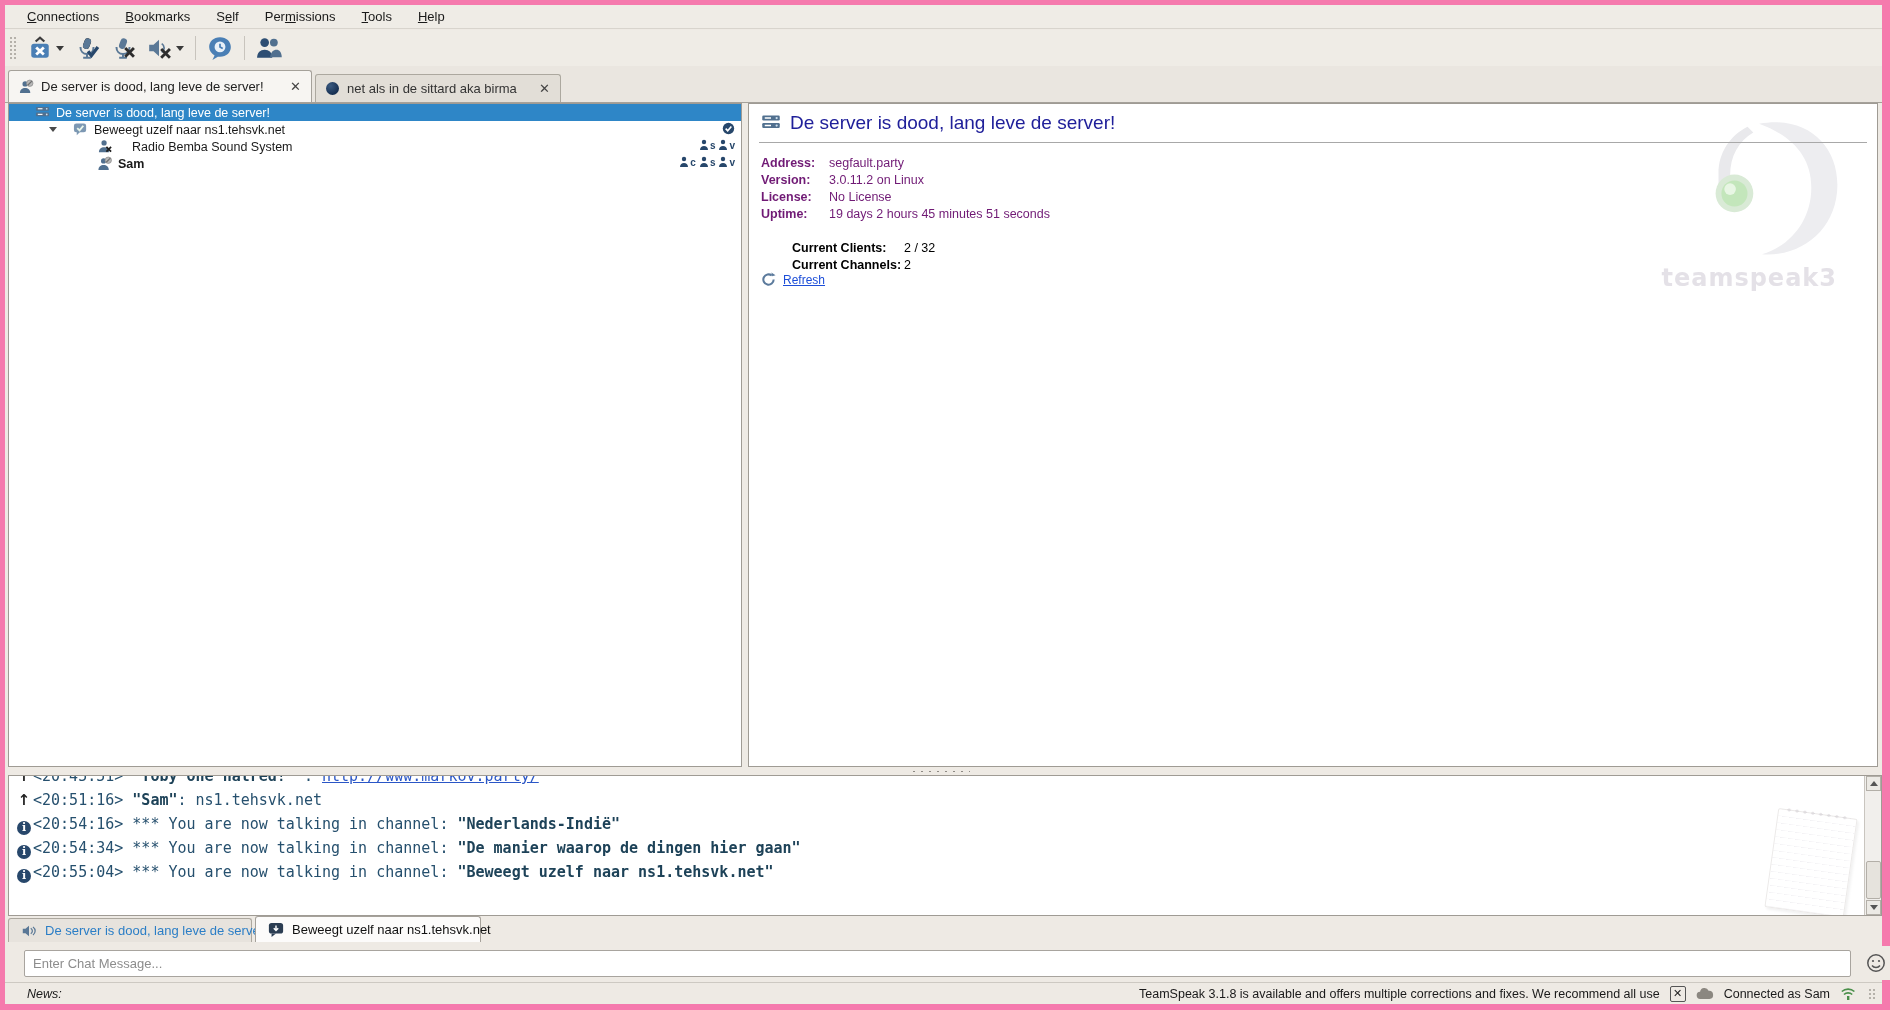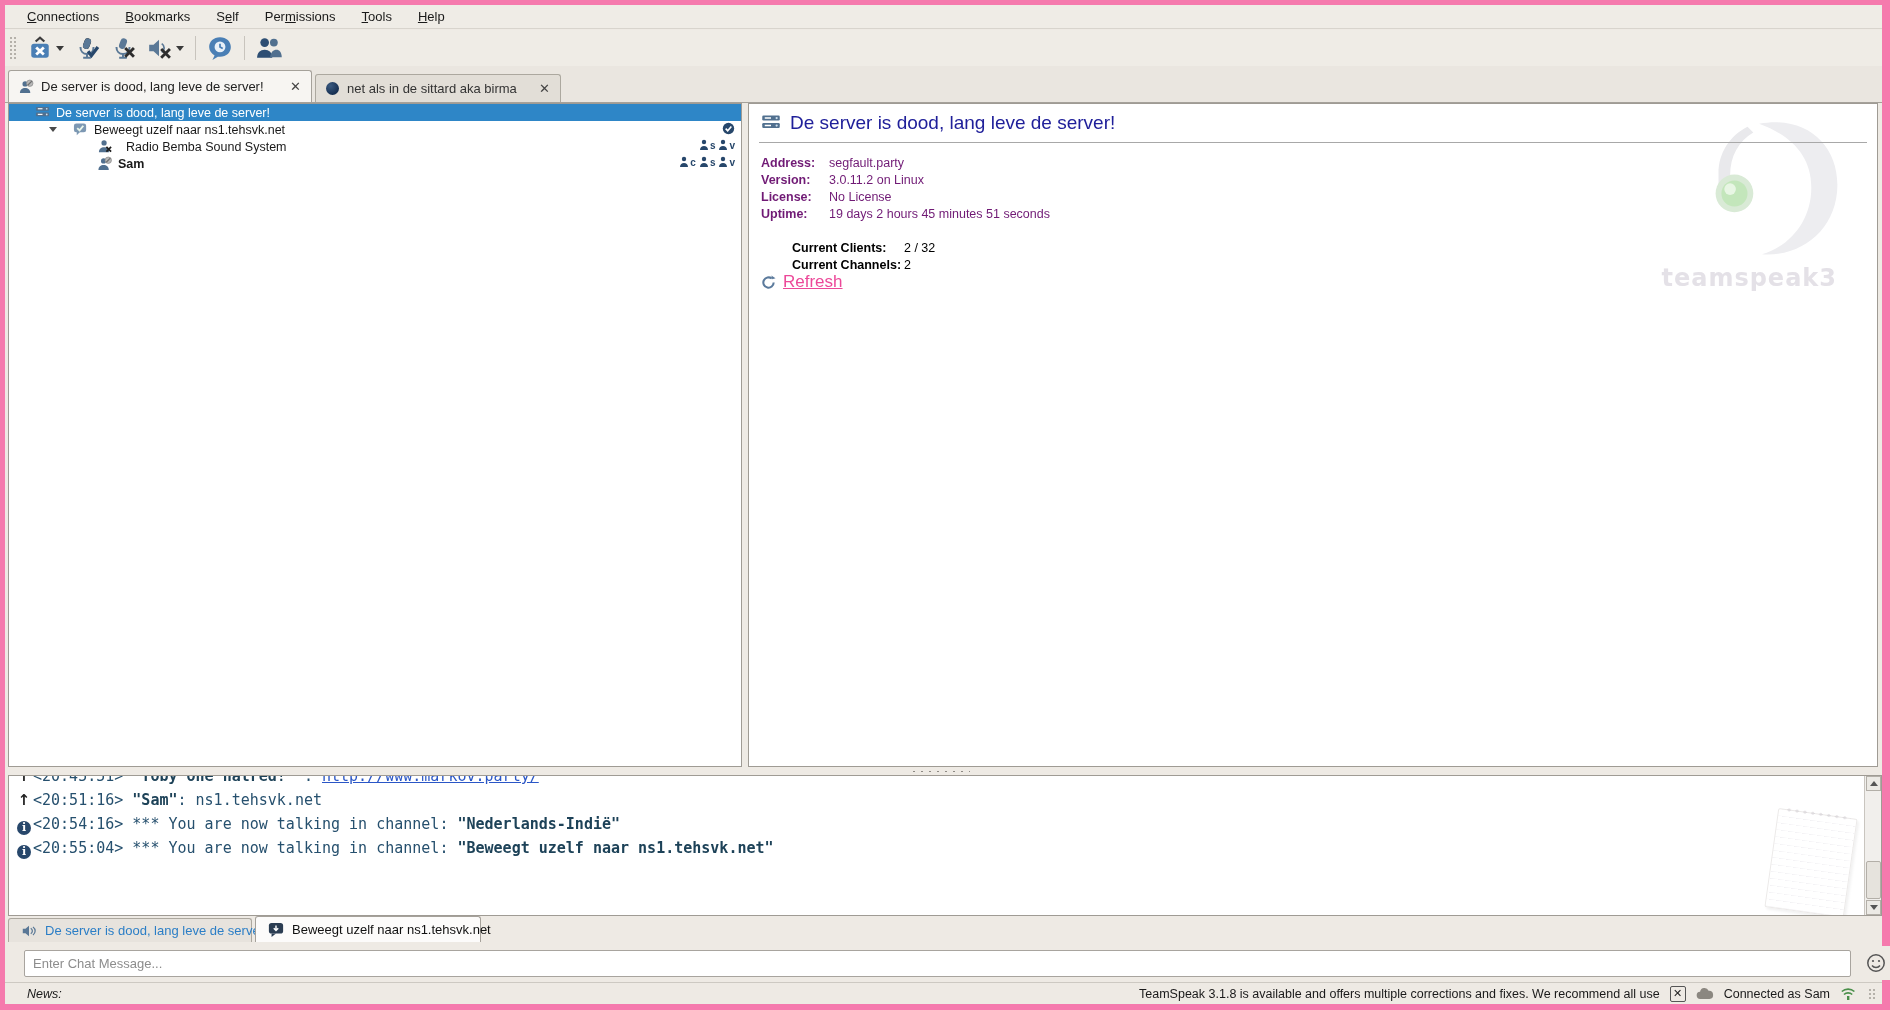--- a/index.html
+++ b/index.html
@@ -61,21 +61,21 @@
     background:#fff; border:1px solid #9f9b94; overflow:hidden; }
   .info-title { position:absolute; left:12px; top:8px; display:flex; gap:9px; align-items:center;
     font-size:19px; color:#20209a; z-index:2; }
   .info-hr { position:absolute; left:10px; right:10px; top:38px; height:1px; background:#a8a8a8; z-index:1; }
   .fields { position:absolute; left:12px; top:50px; font-size:12.5px; color:#701a75; z-index:2; }
   .frow { display:flex; height:17px; align-items:center; }
   .frow .lab { font-weight:bold; width:68px; }
   .stats { position:absolute; left:12px; top:135px; font-size:12.5px; z-index:2; }
   .stats .lab { font-weight:bold; width:112px;margin-left:31px; }
   .refresh { position:absolute; left:12px; top:168px; display:flex; align-items:center; gap:7px; z-index:2; }
-  .refresh a { color:#ec4899; font-size:17px; text-decoration:underline; }
+  .refresh a { color:#1d4ed8; font-size:12px; text-decoration:underline; }
 
   
   .ts-watermark { position:absolute; right:28px; top:8px; width:145px; height:160px; z-index:0; }
   .ts-wordmark { position:absolute; right:40px; top:160px; font-size:24px; color:#e4e1e7;
     letter-spacing:1px; font-weight:bold; font-family:"DejaVu Sans",sans-serif; z-index:0; }
 
   
   .splitter { position:absolute; left:0; top:762px; width:100%; height:9px; }
   .split-dots { position:absolute; left:905px; top:3px; width:60px; height:3px;
     background-image:radial-gradient(#8d8983 1px, transparent 1.2px); background-size:8px 3px; }
@@ -361,21 +361,21 @@
               </svg>
             </span>
           </span>
     </div>
     <div class="trow">
       <span class="ic" style="margin-left:88px">
             <svg width="16" height="15">
               <use href="#i-person-x"></use>
             </svg>
           </span>
-      <span style="margin-left:13px">Radio Bemba Sound System</span>
+      <span style="margin-left:19px">Radio Bemba Sound System</span>
       <span class="badges">
         <span class="mini-badge">
               <svg width="10" height="12">
                 <use href="#i-mini-person"></use>
               </svg>
               <span>s</span>
             </span>
         <span class="mini-badge">
               <svg width="10" height="12">
                 <use href="#i-mini-person"></use>
@@ -470,20 +470,21 @@
 
   <div class="splitter">
         <div class="split-dots"></div>
       </div>
 
   <div class="chatlog">
     <div class="clines">
       <div class="cline"><span class="cicon icon-up-arrow"></span><span>&lt;20:45:51&gt;</span><span>  </span><b>"Toby one hatred!"</b><span> : </span><a href="#">http://www.markov.party/</a></div>
       <div class="cline"><span class="cicon icon-up-arrow"></span><span>&lt;20:51:16&gt;</span><span> </span><b>"Sam"</b><span>: ns1.tehsvk.net</span></div>
       <div class="cline"><span class="cicon"><span class="icon-info-circle"></span></span><span>&lt;20:54:16&gt;</span><span> *** You are now talking in channel: </span><b>"Nederlands-Indië"</b></div>
+      <div class="cline"><span class="cicon"><span class="icon-info-circle"></span></span><span>&lt;20:54:34&gt;</span><span> *** You are now talking in channel: </span><b>"De manier waarop de dingen hier gaan"</b></div>
       <div class="cline"><span class="cicon"><span class="icon-info-circle"></span></span><span>&lt;20:55:04&gt;</span><span> *** You are now talking in channel: </span><b>"Beweegt uzelf naar ns1.tehsvk.net"</b></div>
     </div>
     <div class="notepad"></div>
     <div class="cscroll">
       <div class="cs-btn cs-up">
             <span class="cs-tri-up"></span>
           </div>
       <div class="cs-thumb"></div>
       <div class="cs-btn cs-down">
             <span class="cs-tri-down"></span>

